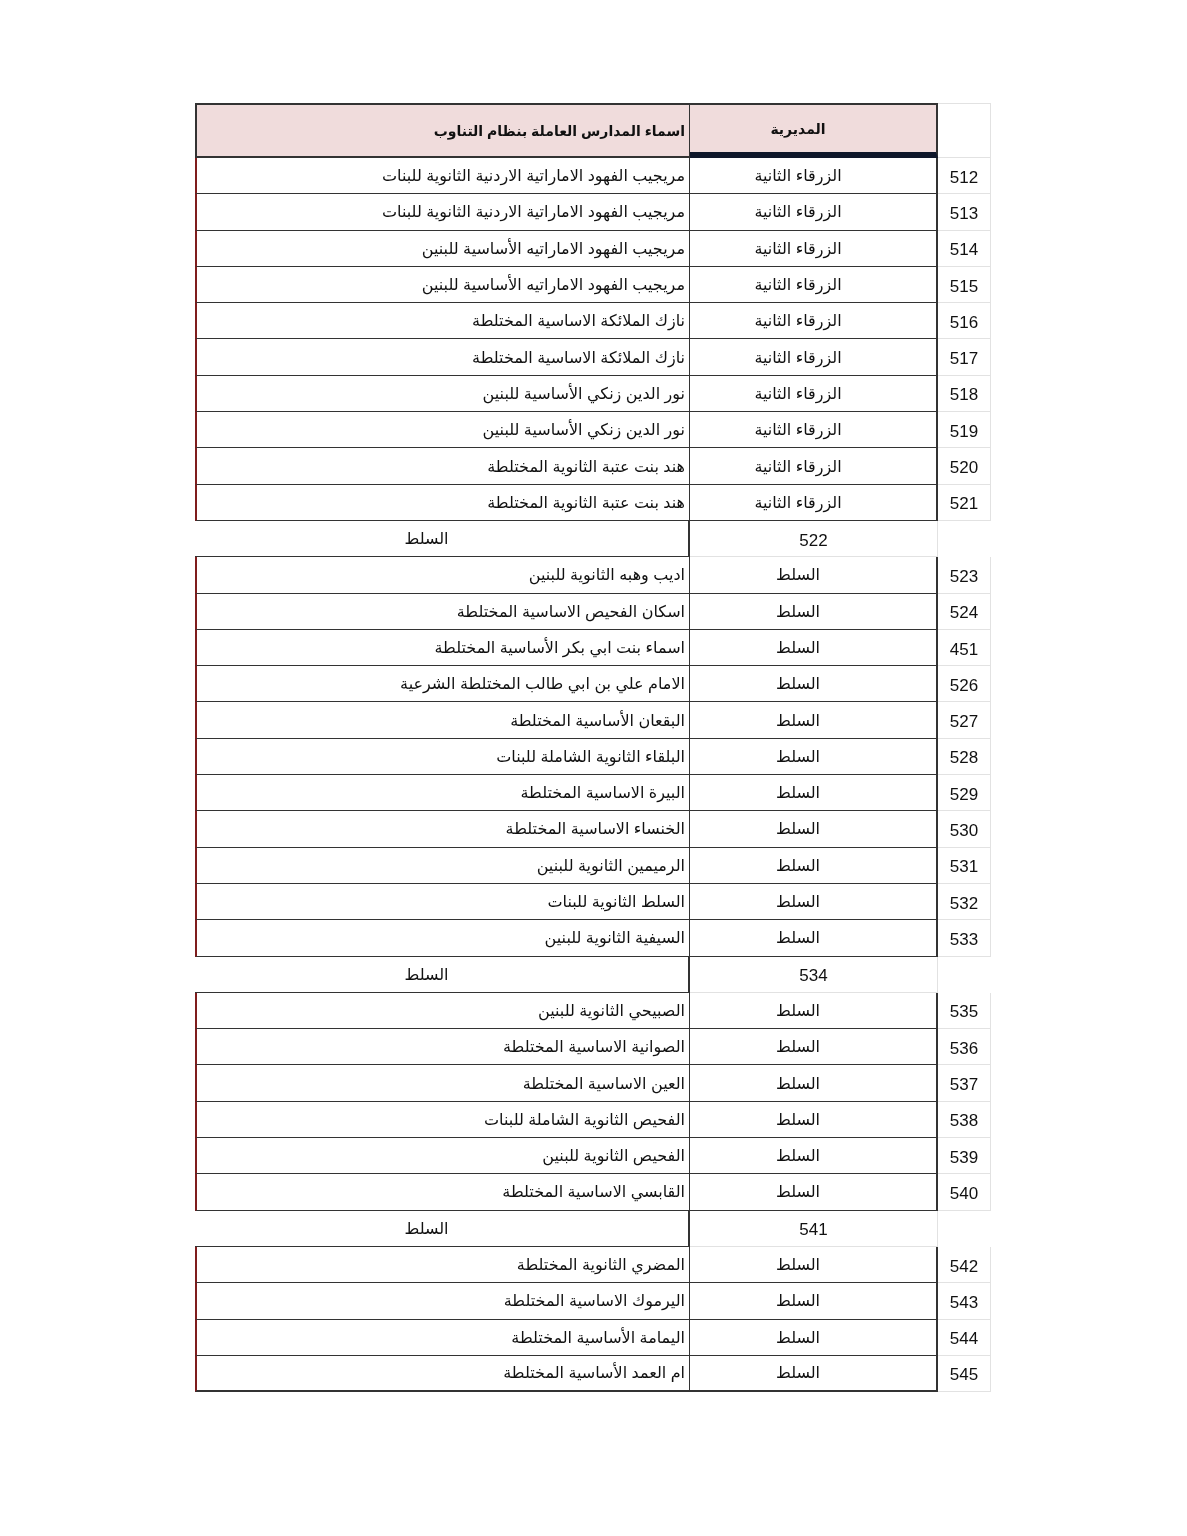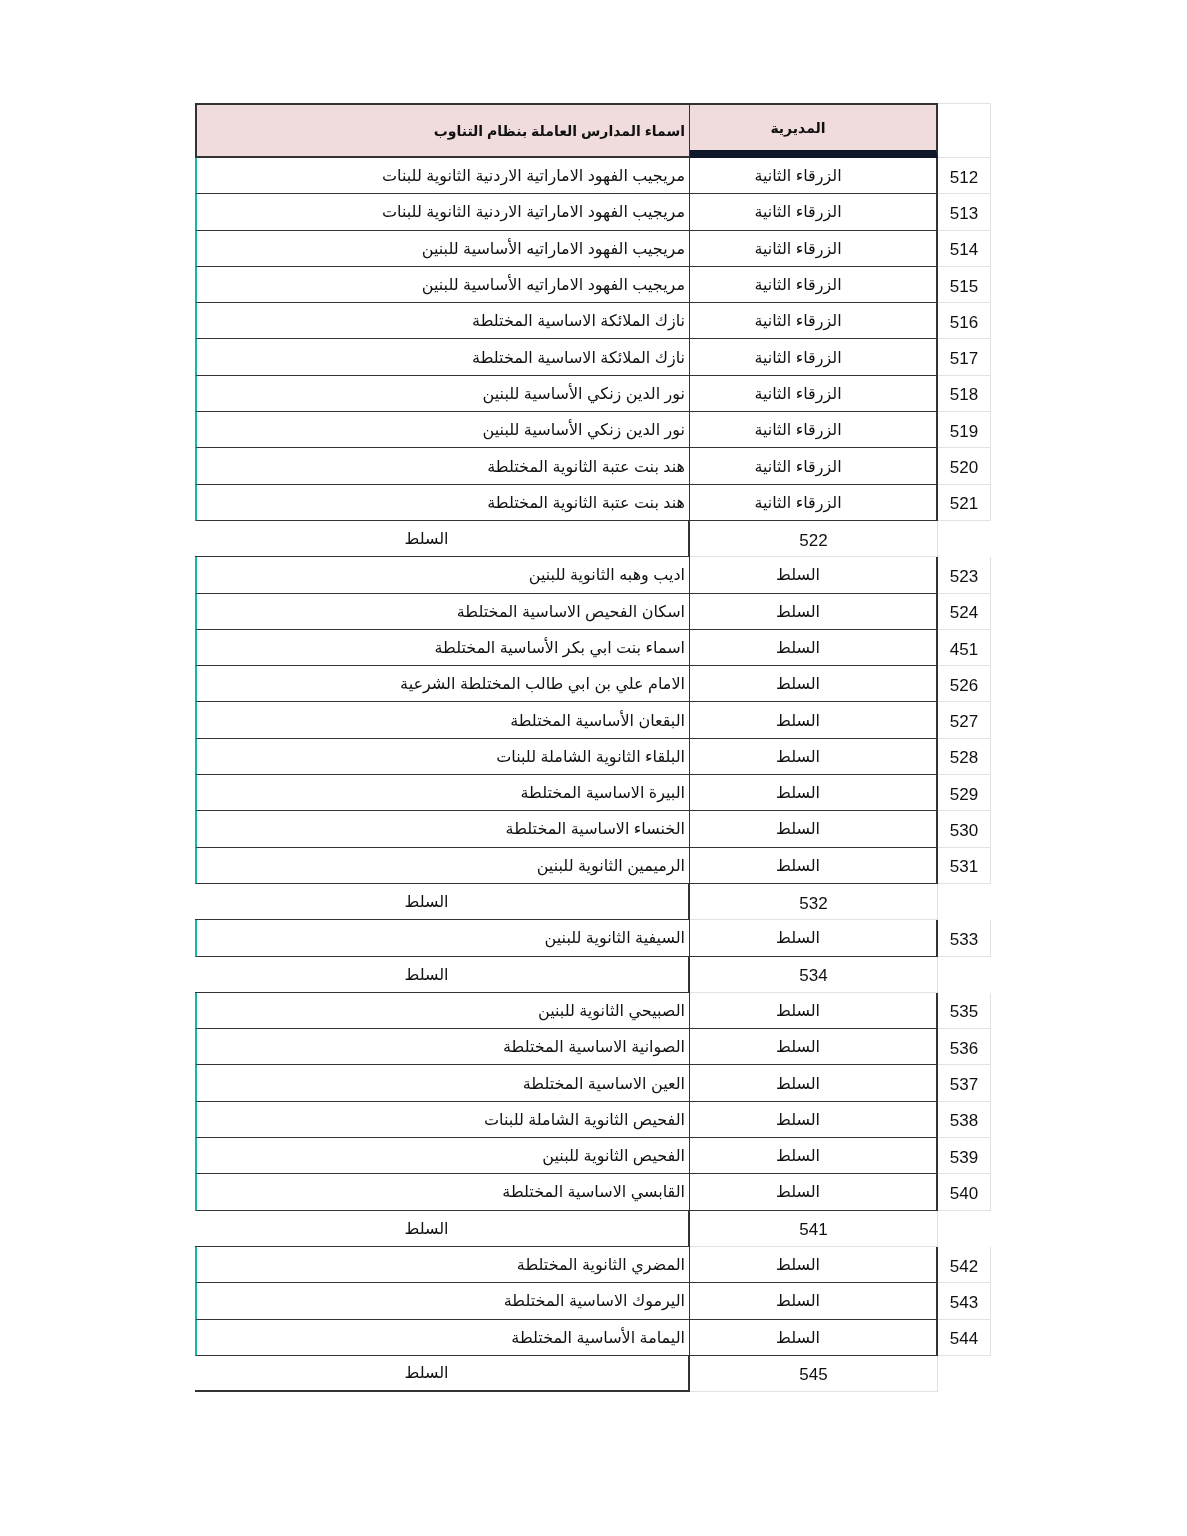--- a/index.html
+++ b/index.html
@@ -43,32 +43,32 @@
       direction: rtl;
     }
     .hdr.name {
       border-left: 2px solid #333;
       border-top: 2px solid #333;
       border-bottom: 2px solid #333;
       border-right: 1px solid #333;
     }
     .hdr.dir {
       border-top: 2px solid #333;
-      border-bottom: 8px solid #0f172a;
+      border-bottom: 6px solid #0f172a;
       border-right: 2px solid #333;
       text-align: right;
     }
     .hdr.num {
       background: #ffffff;
       border-top: 1px solid #e2e2e2;
       border-right: 1px solid #e2e2e2;
       border-bottom: 1px solid #e2e2e2;
     }
     .name {
-      border-left: 2px solid #14b8a6;
+      border-left: 2px solid #7f1d1d;
       border-right: 1px solid #333;
       border-bottom: 1.5px solid #333;
       justify-content: flex-start;
       direction: rtl;
       padding-right: 4px;
     }
     .dir {
       border-right: 2px solid #333;
       border-bottom: 1.5px solid #333;
       justify-content: center;
@@ -189,20 +189,21 @@
         <div class="cell name">الخنساء الاساسية المختلطة</div>
         <div class="cell dir">السلط</div>
         <div class="cell num">530</div>
       </div>
       <div class="grid">
         <div class="cell name">الرميمين الثانوية للبنين</div>
         <div class="cell dir">السلط</div>
         <div class="cell num">531</div>
       </div>
       <div class="grid">
+        <div class="cell name">السلط الثانوية للبنات</div>
         <div class="cell dir">السلط</div>
         <div class="cell num">532</div>
       </div>
       <div class="grid">
         <div class="cell name">السيفية الثانوية للبنين</div>
         <div class="cell dir">السلط</div>
         <div class="cell num">533</div>
       </div>
       <div class="grid">
         <div class="cell dir">السلط</div>
@@ -251,17 +252,18 @@
         <div class="cell name">اليرموك الاساسية المختلطة</div>
         <div class="cell dir">السلط</div>
         <div class="cell num">543</div>
       </div>
       <div class="grid">
         <div class="cell name">اليمامة الأساسية المختلطة</div>
         <div class="cell dir">السلط</div>
         <div class="cell num">544</div>
       </div>
       <div class="grid last">
+        <div class="cell name">ام العمد الأساسية المختلطة</div>
         <div class="cell dir">السلط</div>
         <div class="cell num">545</div>
       </div>
     </div>
 </div>
 
 </body></html>

